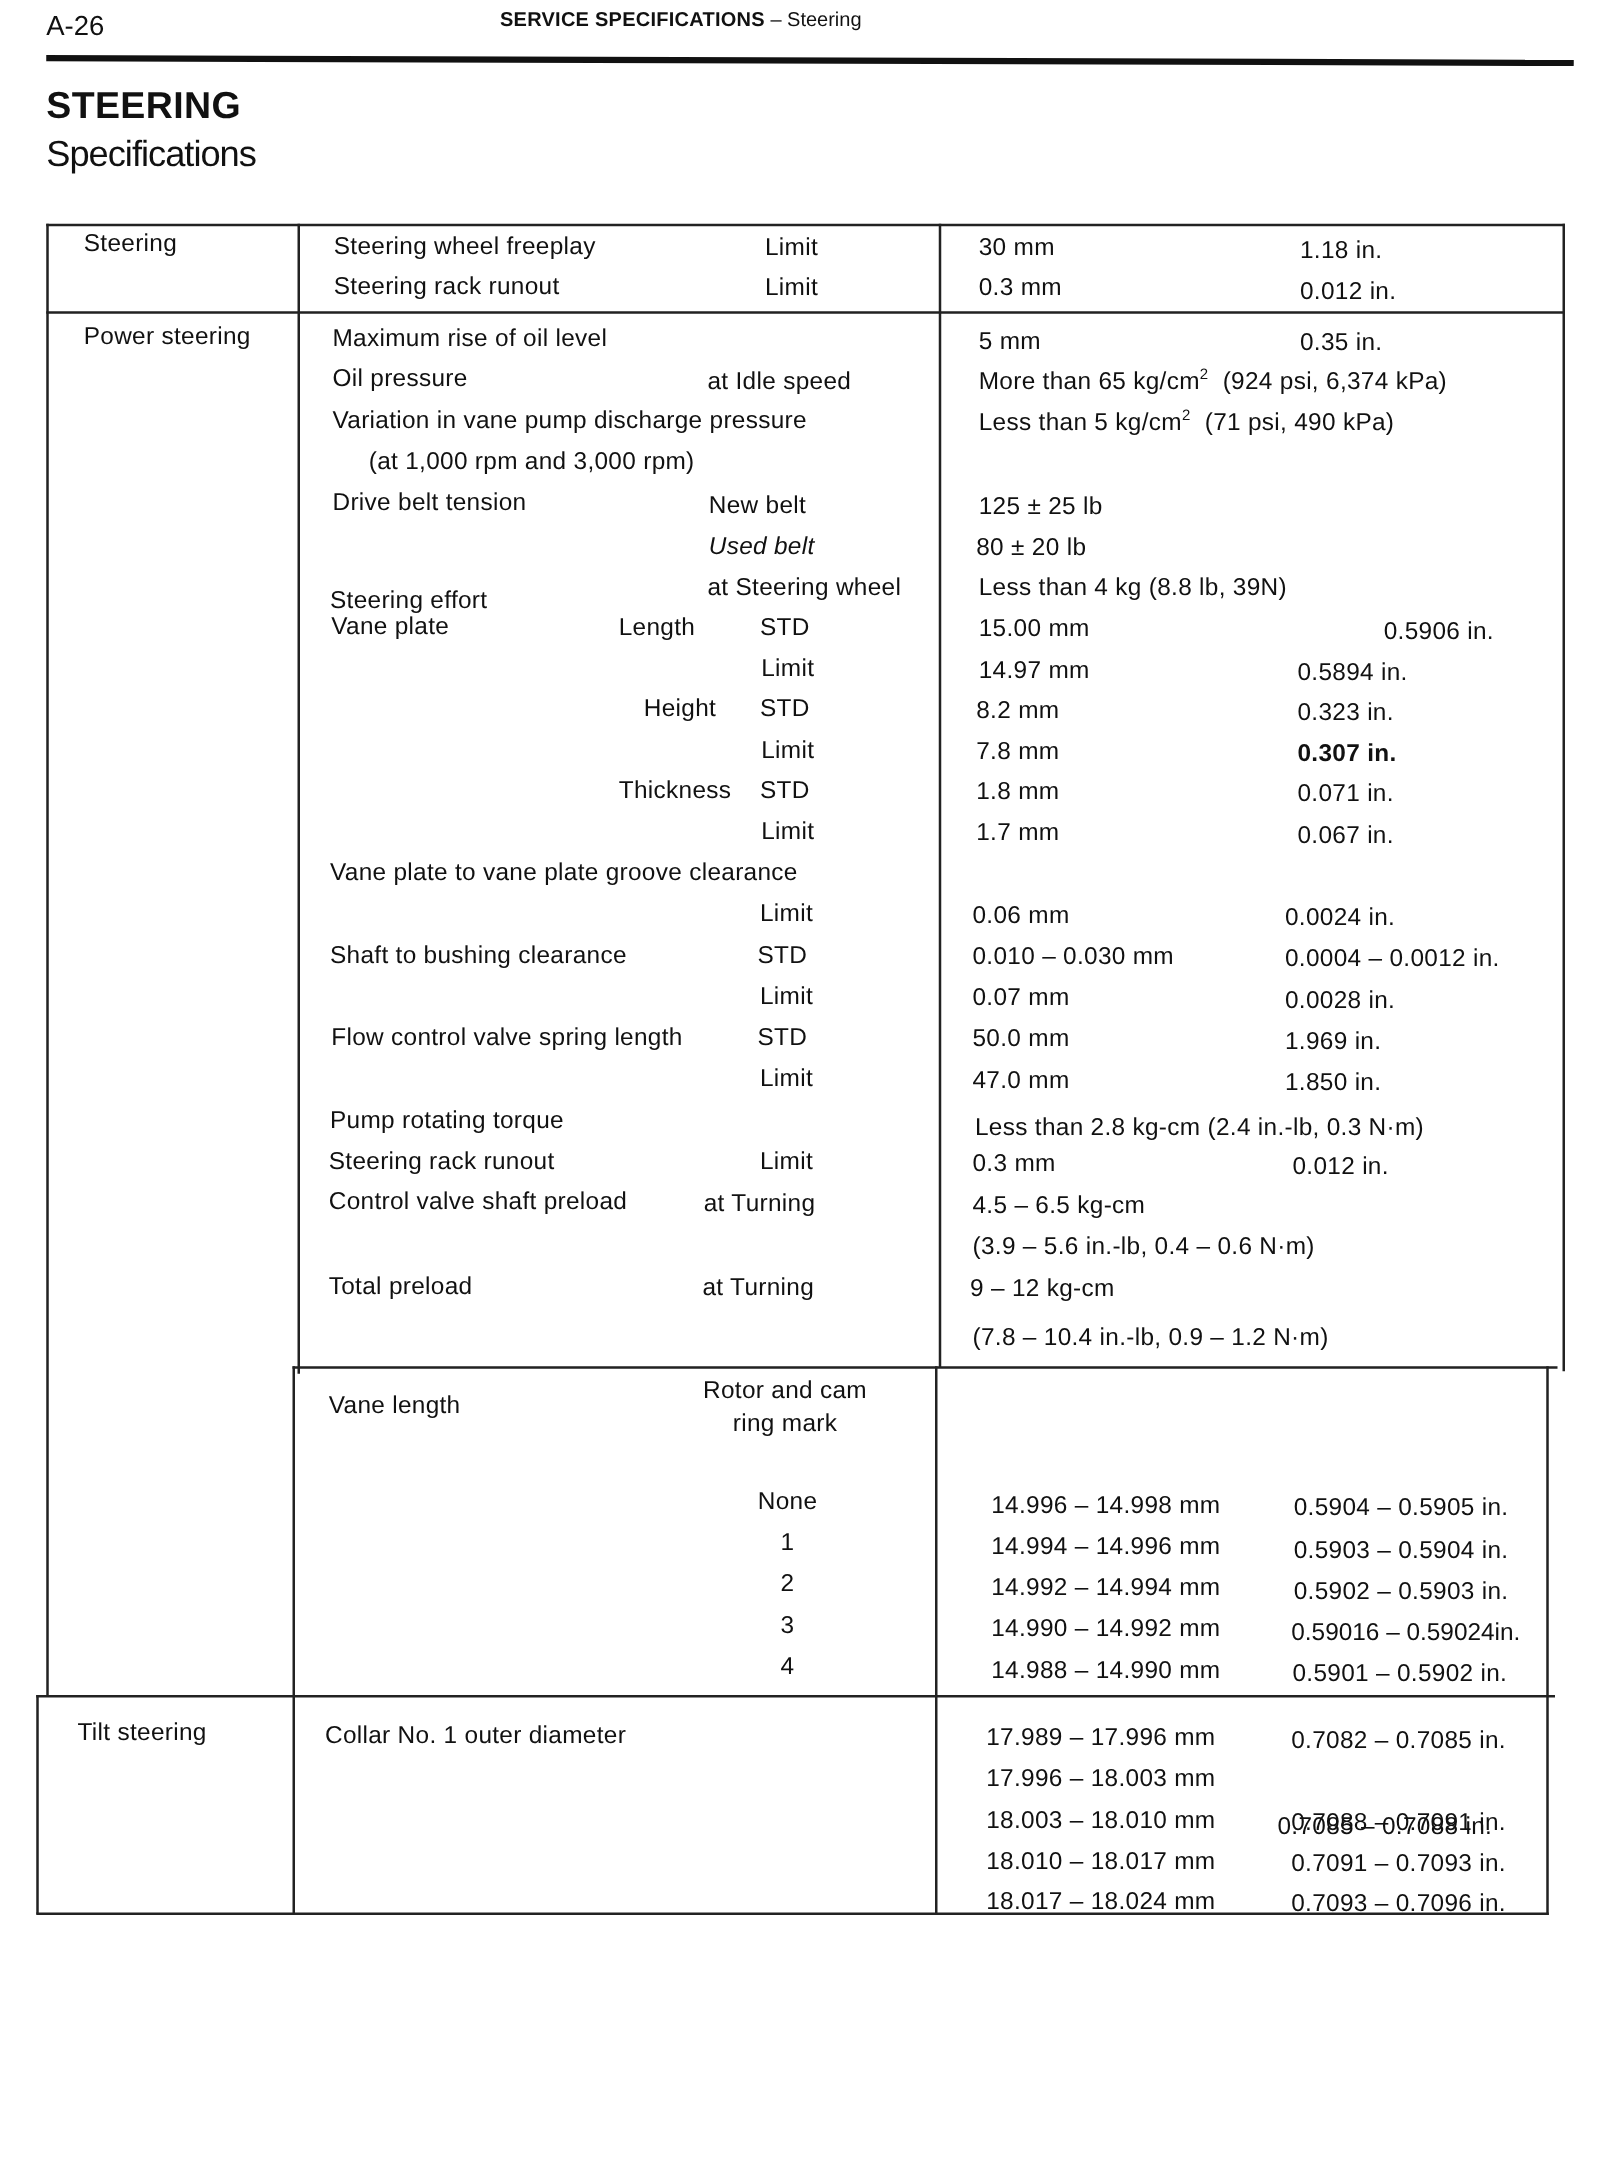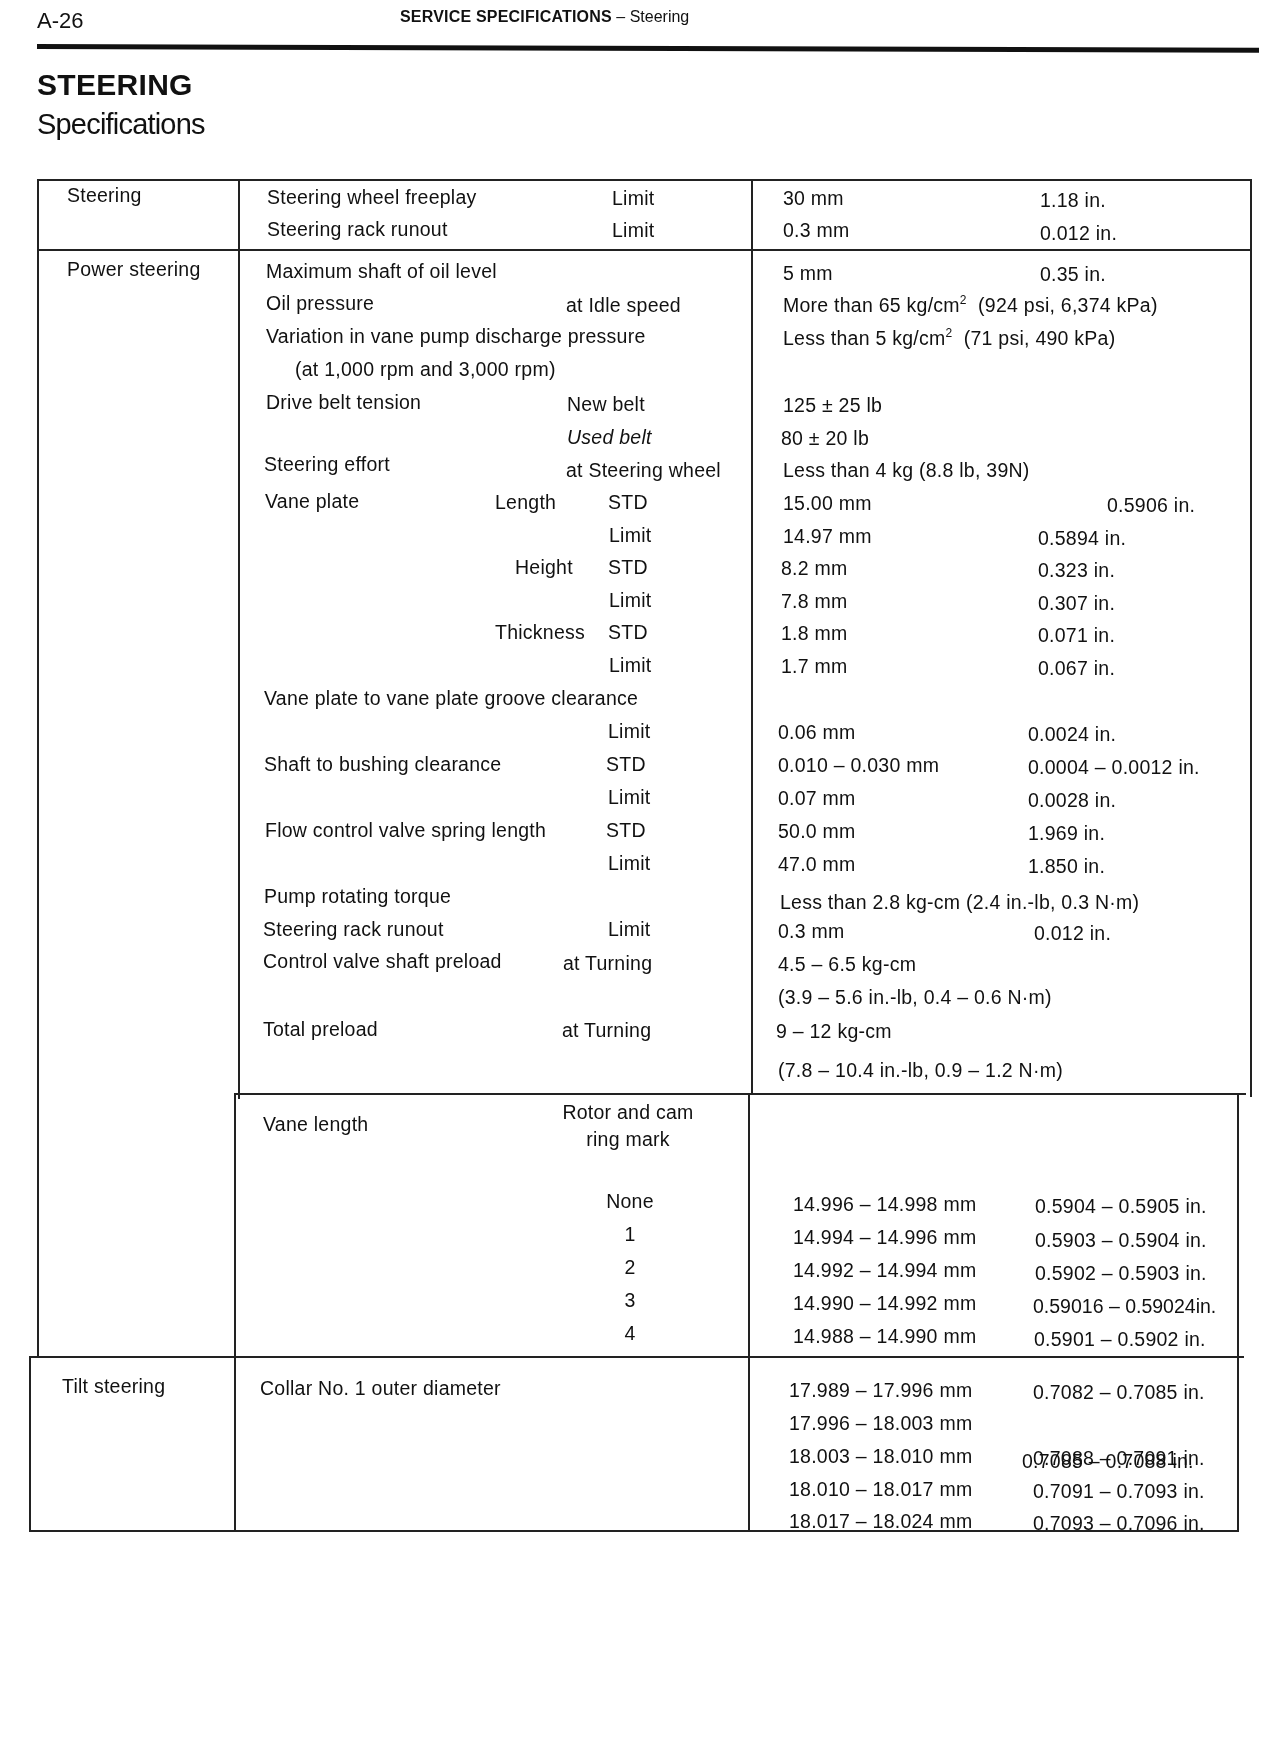--- a/index.html
+++ b/index.html
@@ -57,21 +57,21 @@
 
   <div class="cell" style="left:267px; top:217px;">Steering rack runout</div>
   <div class="cell" style="left:612px; top:218px;">Limit</div>
   <div class="cell" style="left:783px; top:218px;">0.3 mm</div>
   <div class="cell" style="left:1040px; top:221px;">0.012 in.</div>
 </div>
 
 <div class="cell" style="left:67px; top:257px;">Power steering</div>
 <div>
 
-  <div class="cell" style="left:266px; top:259px;">Maximum shaft of oil level</div>
+  <div class="cell" style="left:266px; top:259px;">Maximum rise of oil level</div>
   <div class="cell" style="left:783px; top:261px;">5 mm</div>
   <div class="cell" style="left:1040px; top:262px;">0.35 in.</div>
 
   <div class="cell" style="left:266px; top:291px;">Oil pressure</div>
   <div class="cell" style="left:566px; top:293px;">at Idle speed</div>
   <div class="cell" style="left:783px; top:293px;">
     <span>More than 65 kg/cm</span><sup>2</sup><span style="white-space:pre;">  (924 psi, 6,374 kPa)</span>
   </div>
 
   <div class="cell" style="left:266px; top:324px;">Variation in vane pump discharge pressure</div>
@@ -80,42 +80,42 @@
     <span>Less than 5 kg/cm</span><sup>2</sup><span style="white-space:pre;">  (71 psi, 490 kPa)</span>
   </div>
 
   <div class="cell" style="left:266px; top:390px;">Drive belt tension</div>
   <div class="cell" style="left:567px; top:392px;">New belt</div>
   <div class="cell" style="left:783px; top:393px;">125 ± 25 lb</div>
 
   <div class="cell" style="left:567px; top:425px;font-style:italic;">Used belt</div>
   <div class="cell" style="left:781px; top:426px;">80 ± 20 lb</div>
 
-  <div class="cell" style="left:264px; top:452px;">Steering effort</div>
+  <div class="cell" style="left:264px; top:468px;">Steering effort</div>
   <div class="cell" style="left:566px; top:458px;">at Steering wheel</div>
   <div class="cell" style="left:783px; top:458px;">Less than 4 kg (8.8 lb, 39N)</div>
 
   <div class="cell" style="left:265px; top:489px;">Vane plate</div>
   <div class="cell" style="left:495px; top:490px;">Length</div>
   <div class="cell" style="left:608px; top:490px;">STD</div>
   <div class="cell" style="left:783px; top:491px;">15.00 mm</div>
   <div class="cell" style="left:1078px; top:493px;margin-left:29px;">0.5906 in.</div>
 
   <div class="cell" style="left:609px; top:523px;">Limit</div>
   <div class="cell" style="left:783px; top:524px;">14.97 mm</div>
   <div class="cell" style="left:1038px; top:526px;">0.5894 in.</div>
 
   <div class="cell" style="left:494px; top:555px;margin-left:21px;">Height</div>
   <div class="cell" style="left:608px; top:555px;">STD</div>
   <div class="cell" style="left:781px; top:556px;">8.2 mm</div>
   <div class="cell" style="left:1038px; top:558px;">0.323 in.</div>
 
   <div class="cell" style="left:609px; top:588px;">Limit</div>
   <div class="cell" style="left:781px; top:589px;">7.8 mm</div>
-  <div class="cell" style="left:1038px; top:591px;">0.307 in.</div>
+  <div class="cell" style="left:1038px; top:591px;font-weight:bold;">0.307 in.</div>
 
   <div class="cell" style="left:495px; top:620px;">Thickness</div>
   <div class="cell" style="left:608px; top:620px;">STD</div>
   <div class="cell" style="left:781px; top:621px;">1.8 mm</div>
   <div class="cell" style="left:1038px; top:623px;">0.071 in.</div>
 
   <div class="cell" style="left:609px; top:653px;">Limit</div>
   <div class="cell" style="left:781px; top:654px;">1.7 mm</div>
   <div class="cell" style="left:1038px; top:656px;">0.067 in.</div>
 

